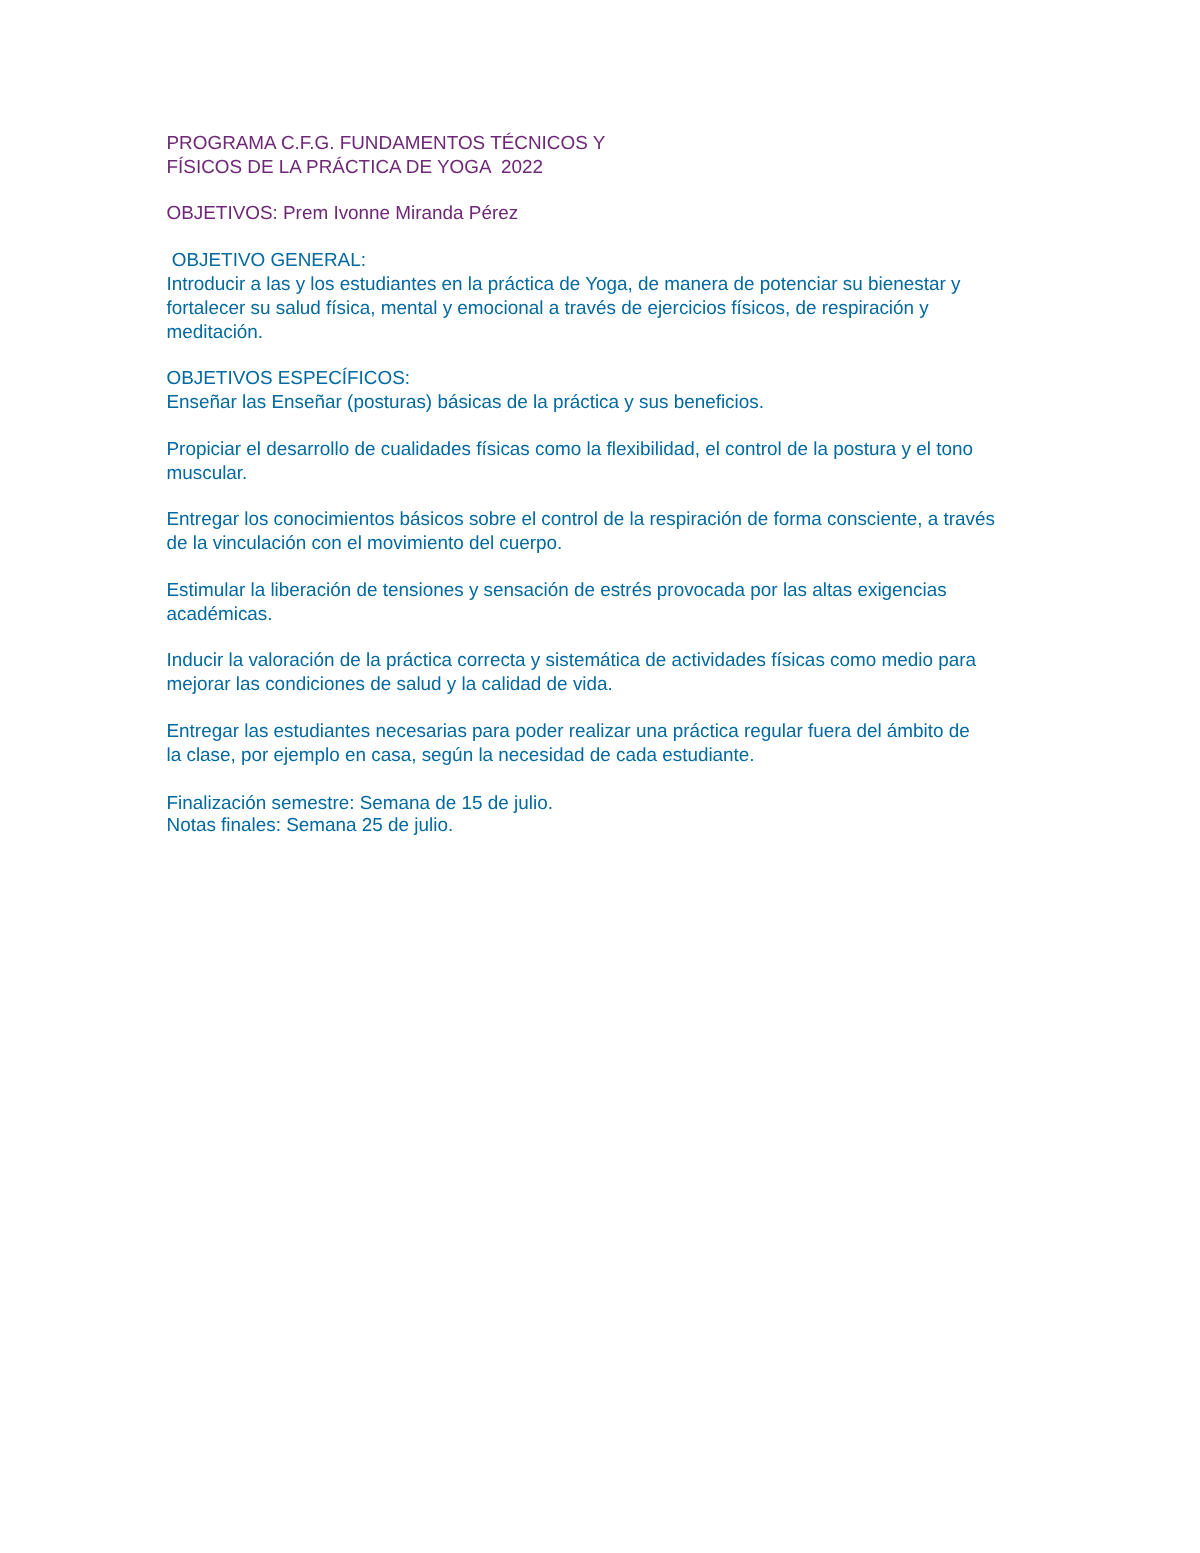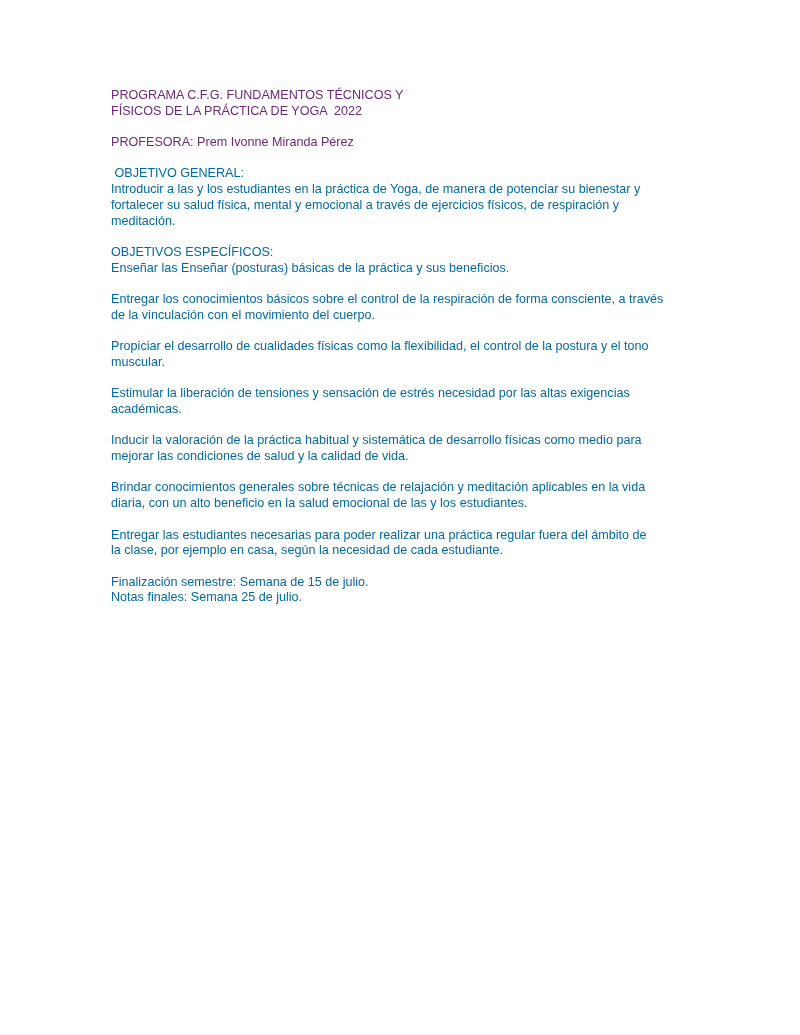--- a/index.html
+++ b/index.html
@@ -36,35 +36,33 @@
     margin-top: 13px;
   }
 </style>
 </head>
 <body>
 
 <div class="page">
   <div class="content">
     <p class="doc-text purple">PROGRAMA C.F.G. FUNDAMENTOS TÉCNICOS Y
 FÍSICOS DE LA PRÁCTICA DE YOGA  2022</p>
-    <p class="doc-text purple">PROFESORA: Prem Ivonne Miranda Pérez</p>
+    <p class="doc-text purple">OBJETIVOS: Prem Ivonne Miranda Pérez</p>
     <p class="doc-text"> OBJETIVO GENERAL:
 Introducir a las y los estudiantes en la práctica de Yoga, de manera de potenciar su bienestar y
 fortalecer su salud física, mental y emocional a través de ejercicios físicos, de respiración y
 meditación.</p>
     <p class="doc-text">OBJETIVOS ESPECÍFICOS:
 Enseñar las Enseñar (posturas) básicas de la práctica y sus beneficios.</p>
+    <p class="doc-text">Propiciar el desarrollo de cualidades físicas como la flexibilidad, el control de la postura y el tono
+muscular.</p>
     <p class="doc-text">Entregar los conocimientos básicos sobre el control de la respiración de forma consciente, a través
 de la vinculación con el movimiento del cuerpo.</p>
-    <p class="doc-text">Propiciar el desarrollo de cualidades físicas como la flexibilidad, el control de la postura y el tono
-muscular.</p>
-    <p class="doc-text">Estimular la liberación de tensiones y sensación de estrés necesidad por las altas exigencias
+    <p class="doc-text">Estimular la liberación de tensiones y sensación de estrés provocada por las altas exigencias
 académicas.</p>
-    <p class="doc-text">Inducir la valoración de la práctica habitual y sistemática de desarrollo físicas como medio para
+    <p class="doc-text">Inducir la valoración de la práctica correcta y sistemática de actividades físicas como medio para
 mejorar las condiciones de salud y la calidad de vida.</p>
-    <p class="doc-text">Brindar conocimientos generales sobre técnicas de relajación y meditación aplicables en la vida
-diaria, con un alto beneficio en la salud emocional de las y los estudiantes.</p>
     <p class="doc-text">Entregar las estudiantes necesarias para poder realizar una práctica regular fuera del ámbito de
 la clase, por ejemplo en casa, según la necesidad de cada estudiante.</p>
     <p class="doc-text footer-block">Finalización semestre: Semana de 15 de julio.
 Notas finales: Semana 25 de julio.</p>
   </div>
 </div>
 
 </body></html>

